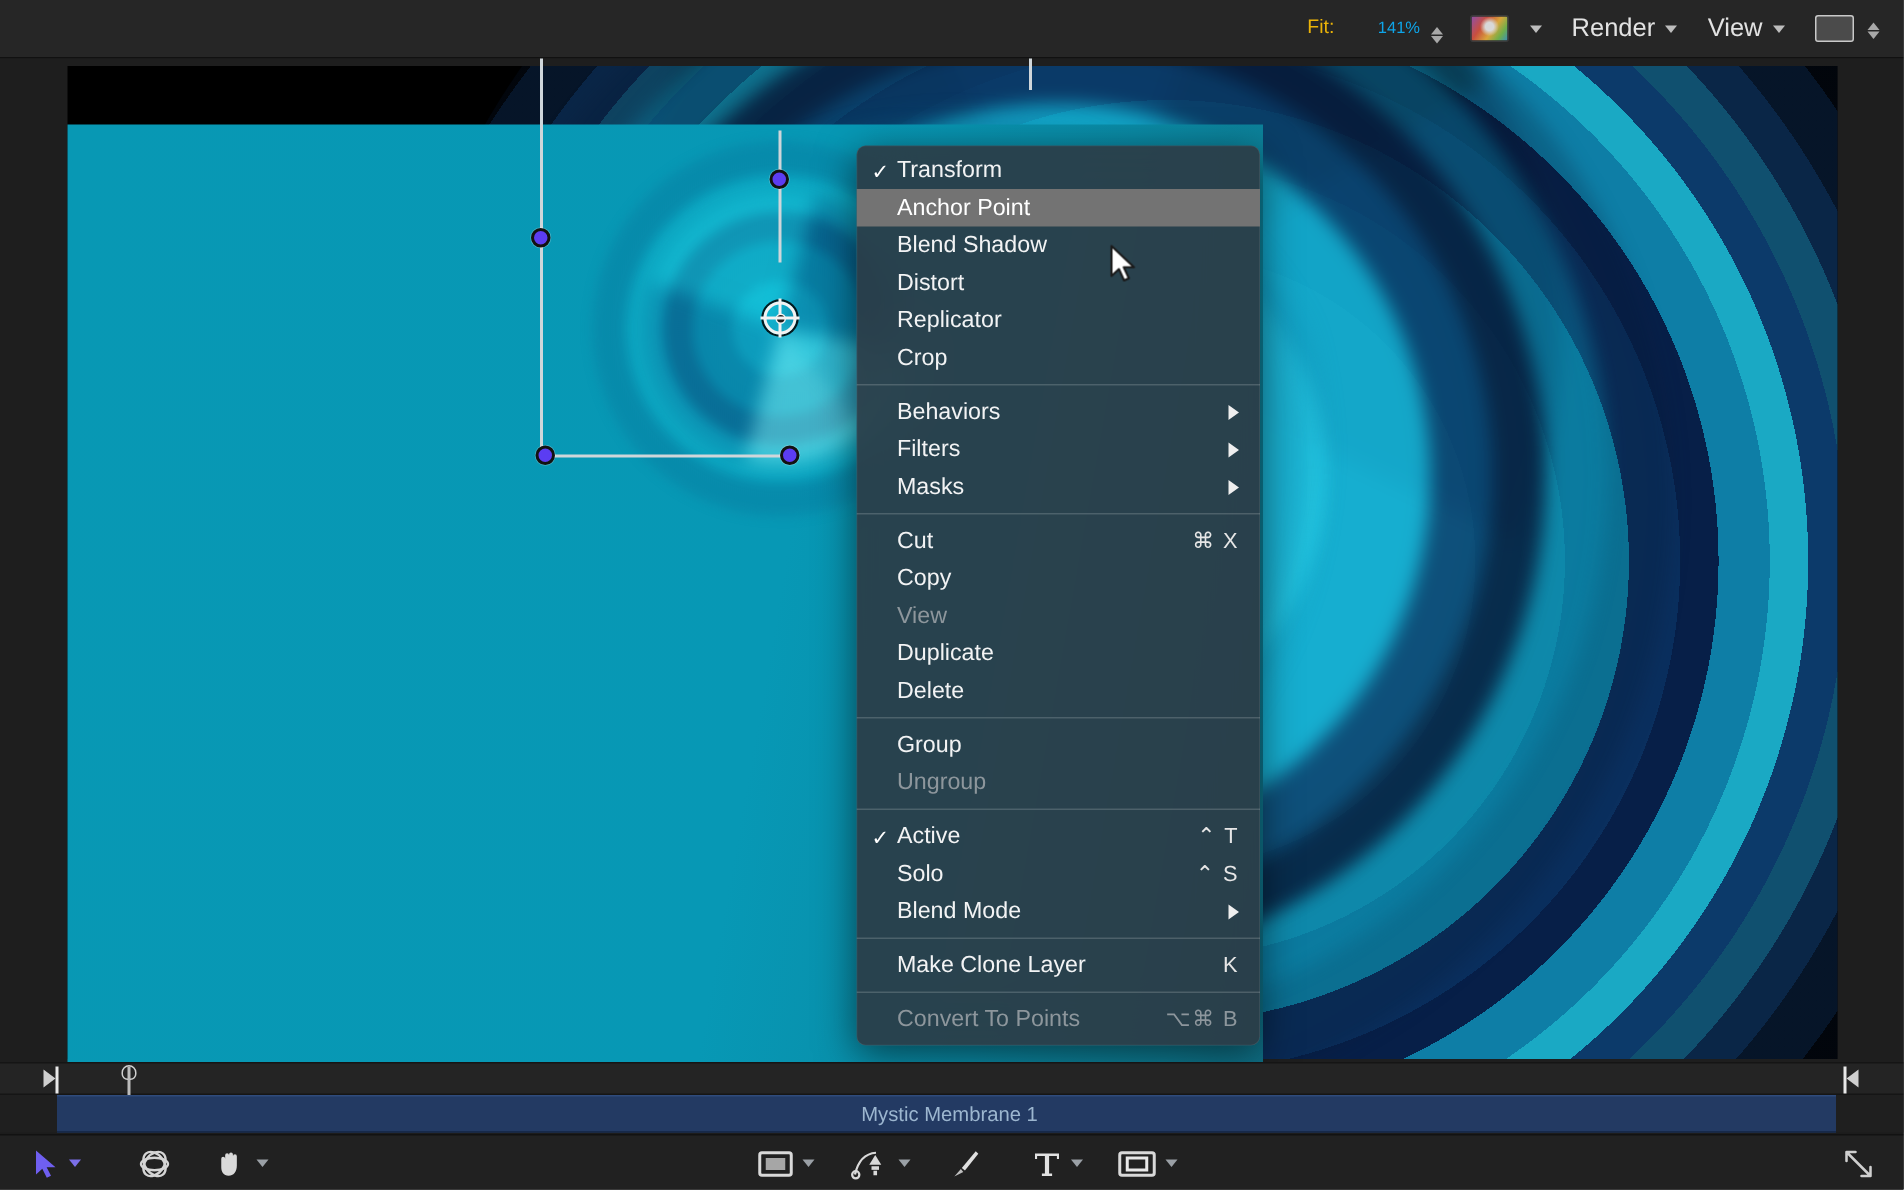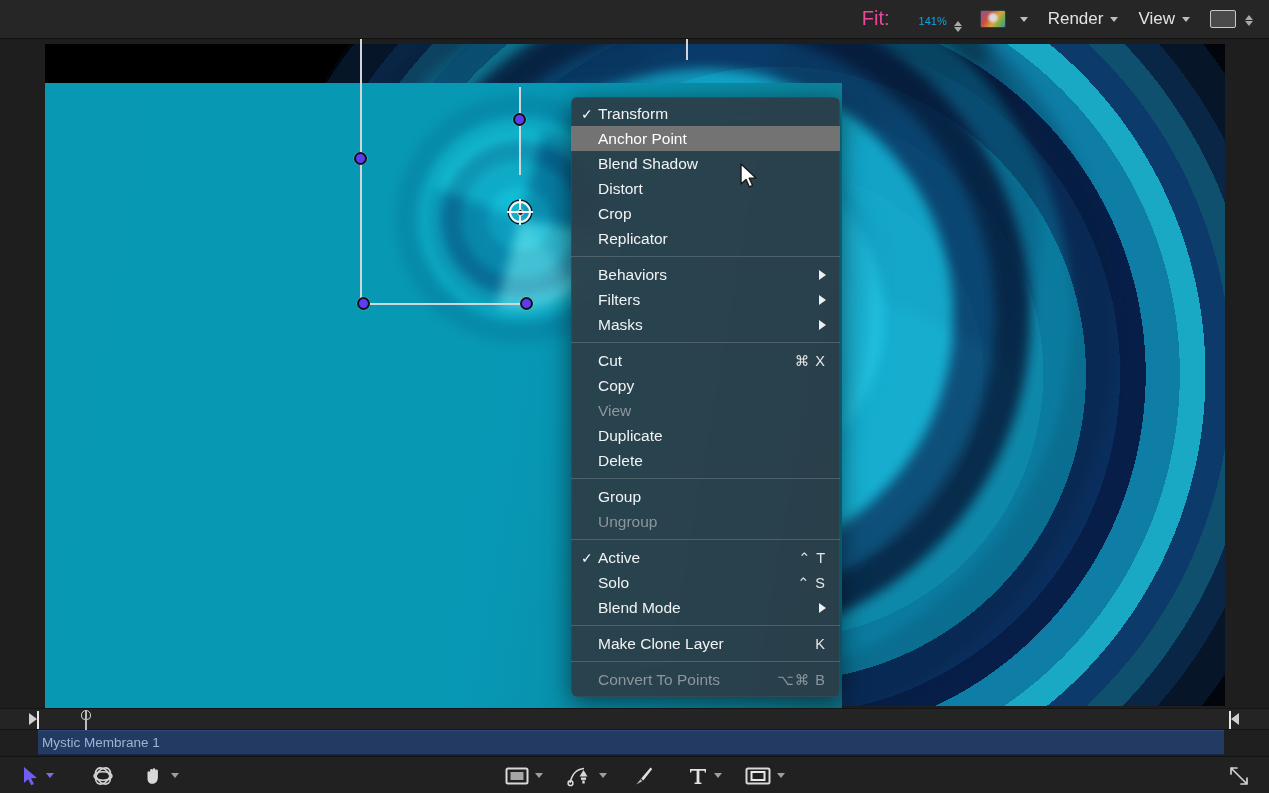--- a/index.html
+++ b/index.html
@@ -13,21 +13,21 @@
   #app{ position:relative; width:1269px; height:793px; background:#1c1c1c; }
 
   
   .topbar{
     position:absolute; left:0; top:0; width:1269px; height:39px;
     background:#262626;
     border-bottom:1px solid #111;
     display:flex; align-items:center; justify-content:flex-end;
   }
   .tb-fit{ display:flex; align-items:baseline; gap:5px; margin-right:18px; }
-  .tb-fit .lbl{ color:#ec4899; font-size:20px;text-align:center; }
+  .tb-fit .lbl{ color:#eab308; font-size:13px;text-align:center; }
   .tb-fit .val{ color:#0ea5e9; font-size:11px;margin-left:24px; }
   .stepper{
     display:inline-flex; flex-direction:column; align-items:center;
     justify-content:center; gap:1px; margin-left:2px; position:relative; top:1px;
   }
   .stepper .up, .stepper .dn{
     width:0; height:0; border-left:4px solid transparent; border-right:4px solid transparent;
   }
   .stepper .up{ border-bottom:5px solid #a8a8a8; }
   .stepper .dn{ border-top:5px solid #a8a8a8; }
@@ -221,21 +221,21 @@
   .playhead-knob{
     position:absolute; left:81px; top:1px; width:10px; height:10px; border-radius:50% 50% 40% 40%;
     border:1.8px solid #cfcfcf; background:transparent;
   }
   .track{
     position:absolute; left:0; top:22px; width:1269px; height:25px; background:#1f1f1f;
   }
   .clip{
     position:absolute; left:38px; top:0px; width:1186px; height:25px;
     background:#233a63; border-top:1px solid #2f4b7c; border-bottom:1px solid #16294a;
-    display:flex; align-items:center; padding-left:4px;
+    display:flex; align-items:center; padding-left:4px;justify-content:center;
   }
   .clip .name{ color:#9cb6cf; font-size:13.5px; }
 
   
   .bottombar{
     position:absolute; left:0; top:756px; width:1269px; height:37px;
     background:#212121; border-top:1px solid #121212;
   }
   .bt{ position:absolute; top:0; height:37px; display:flex; align-items:center; gap:6px; }
   .bt svg{ display:block; }
@@ -325,25 +325,25 @@
         <div class="mi">
           <span class="chk"></span>
           <span class="lbl">Blend Shadow</span>
         </div>
         <div class="mi">
           <span class="chk"></span>
           <span class="lbl">Distort</span>
         </div>
         <div class="mi">
           <span class="chk"></span>
+          <span class="lbl">Replicator</span>
+        </div>
+        <div class="mi">
+          <span class="chk"></span>
           <span class="lbl">Crop</span>
-        </div>
-        <div class="mi">
-          <span class="chk"></span>
-          <span class="lbl">Replicator</span>
         </div>
         <div class="msep"></div>
         <div class="mi">
           <span class="chk"></span>
           <span class="lbl">Behaviors</span>
           <span class="sub"></span>
         </div>
         <div class="mi">
           <span class="chk"></span>
           <span class="lbl">Filters</span>

